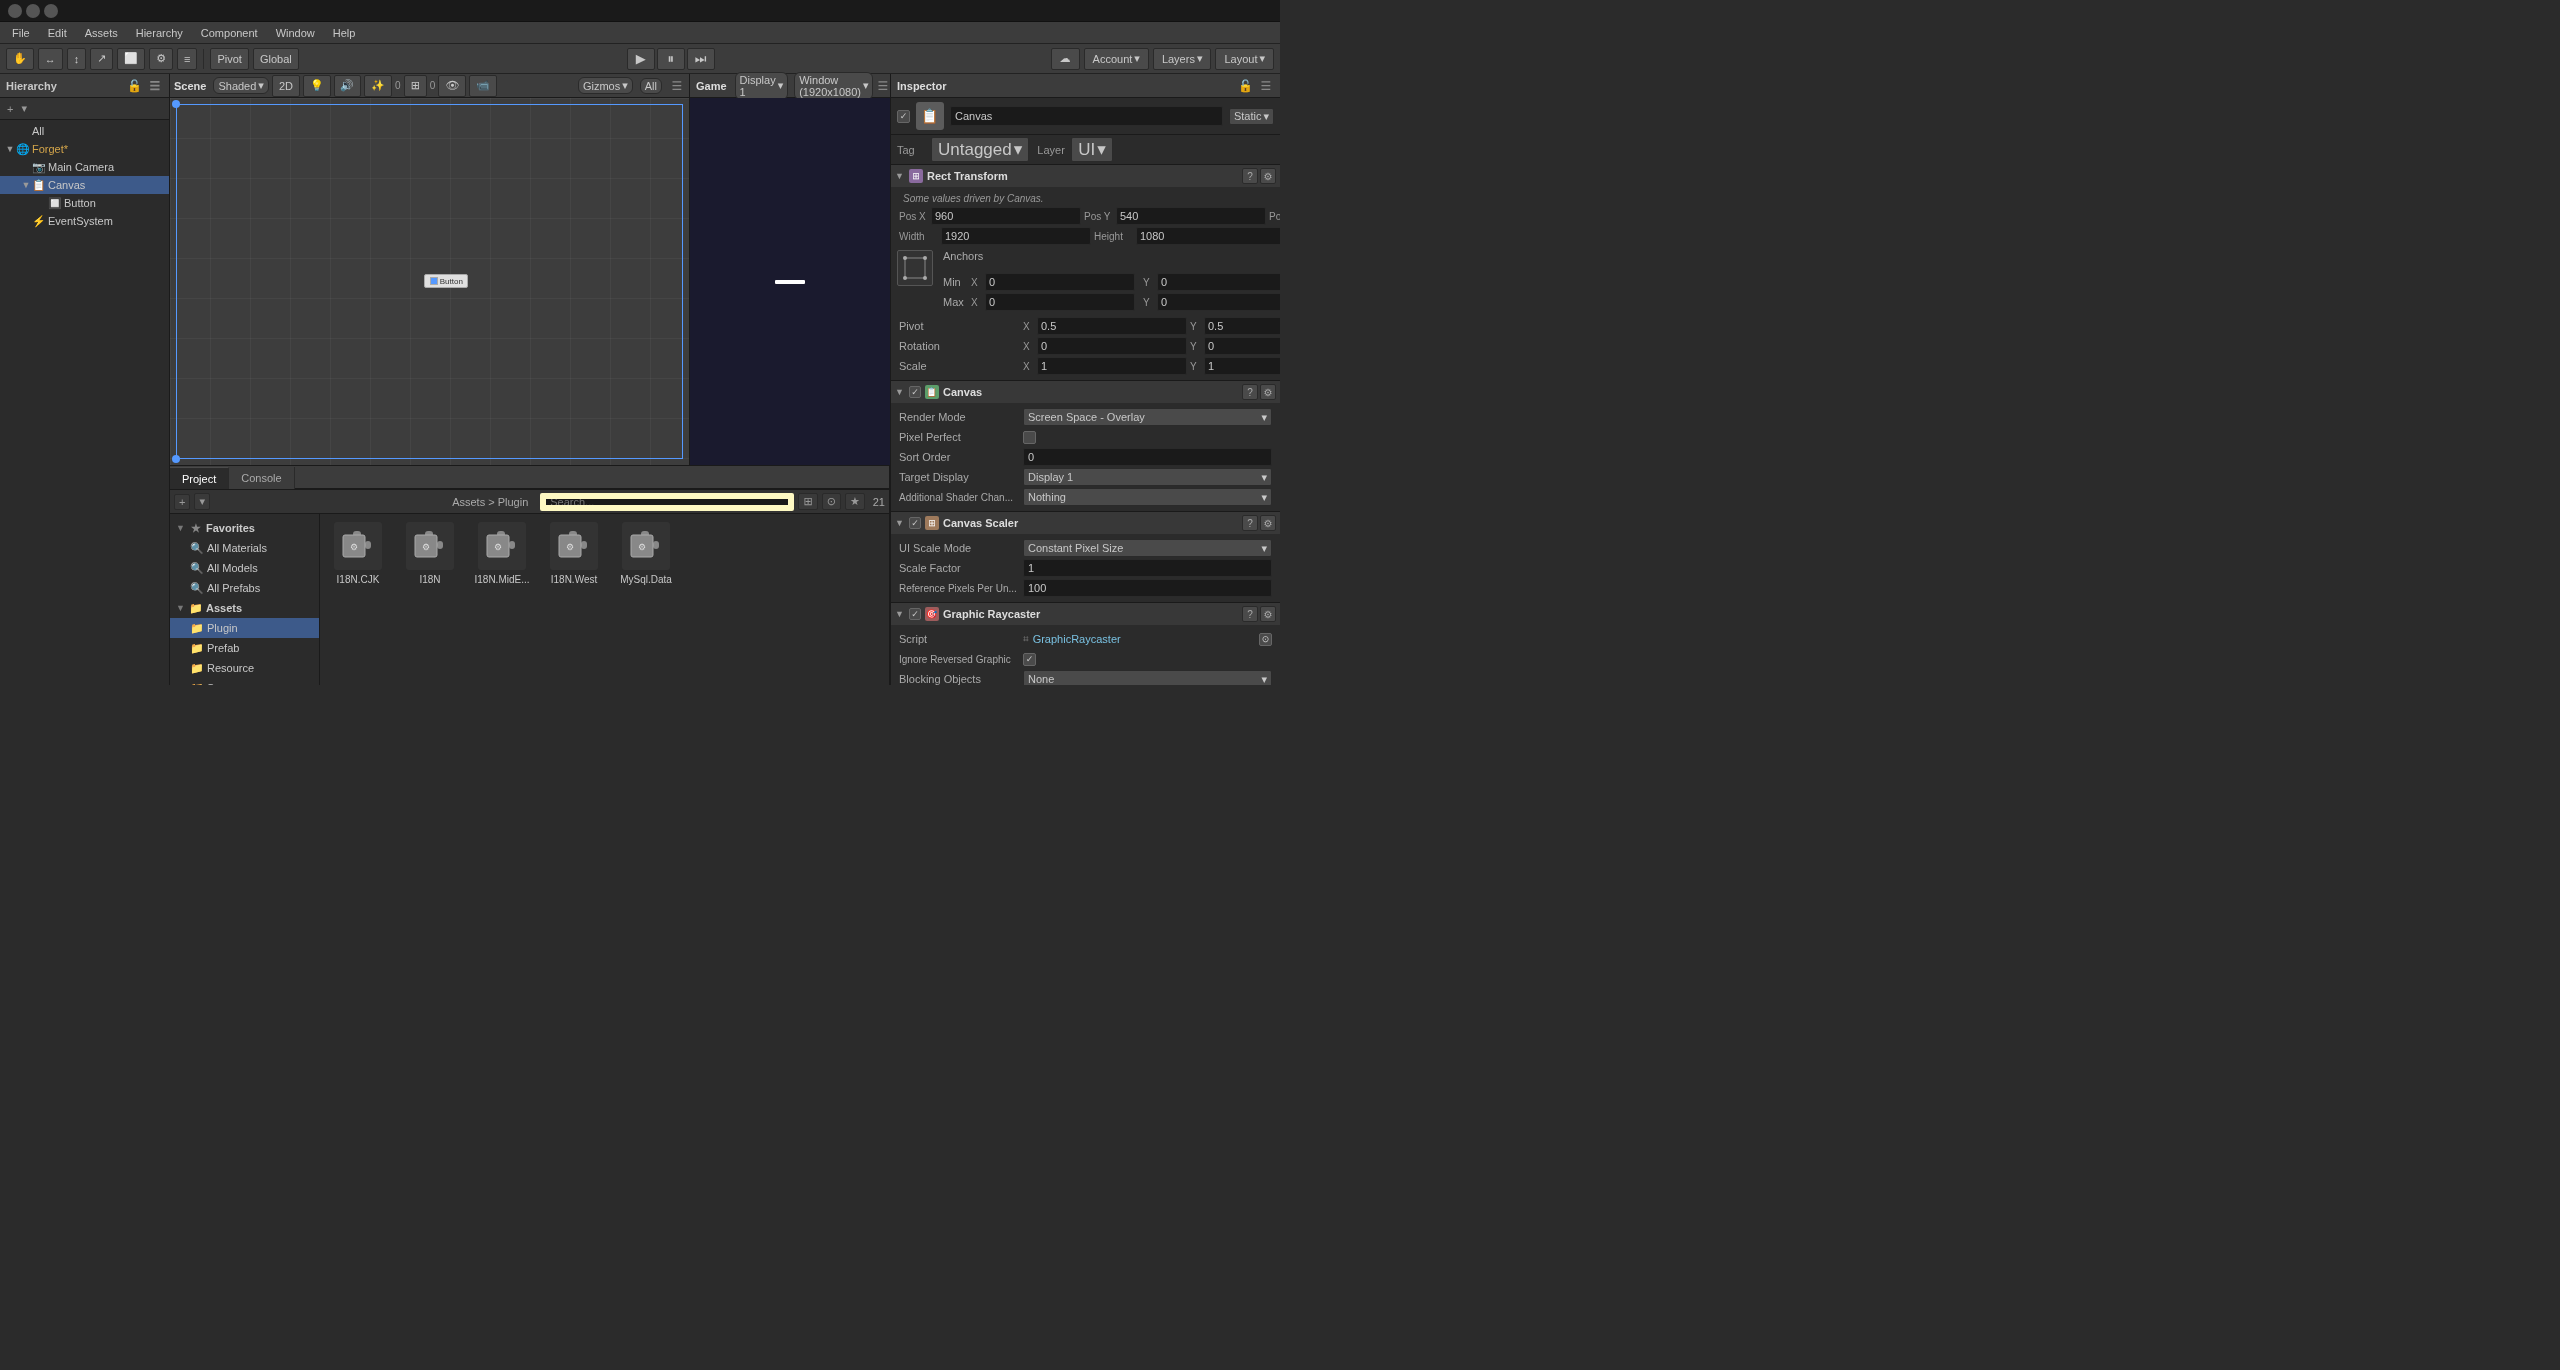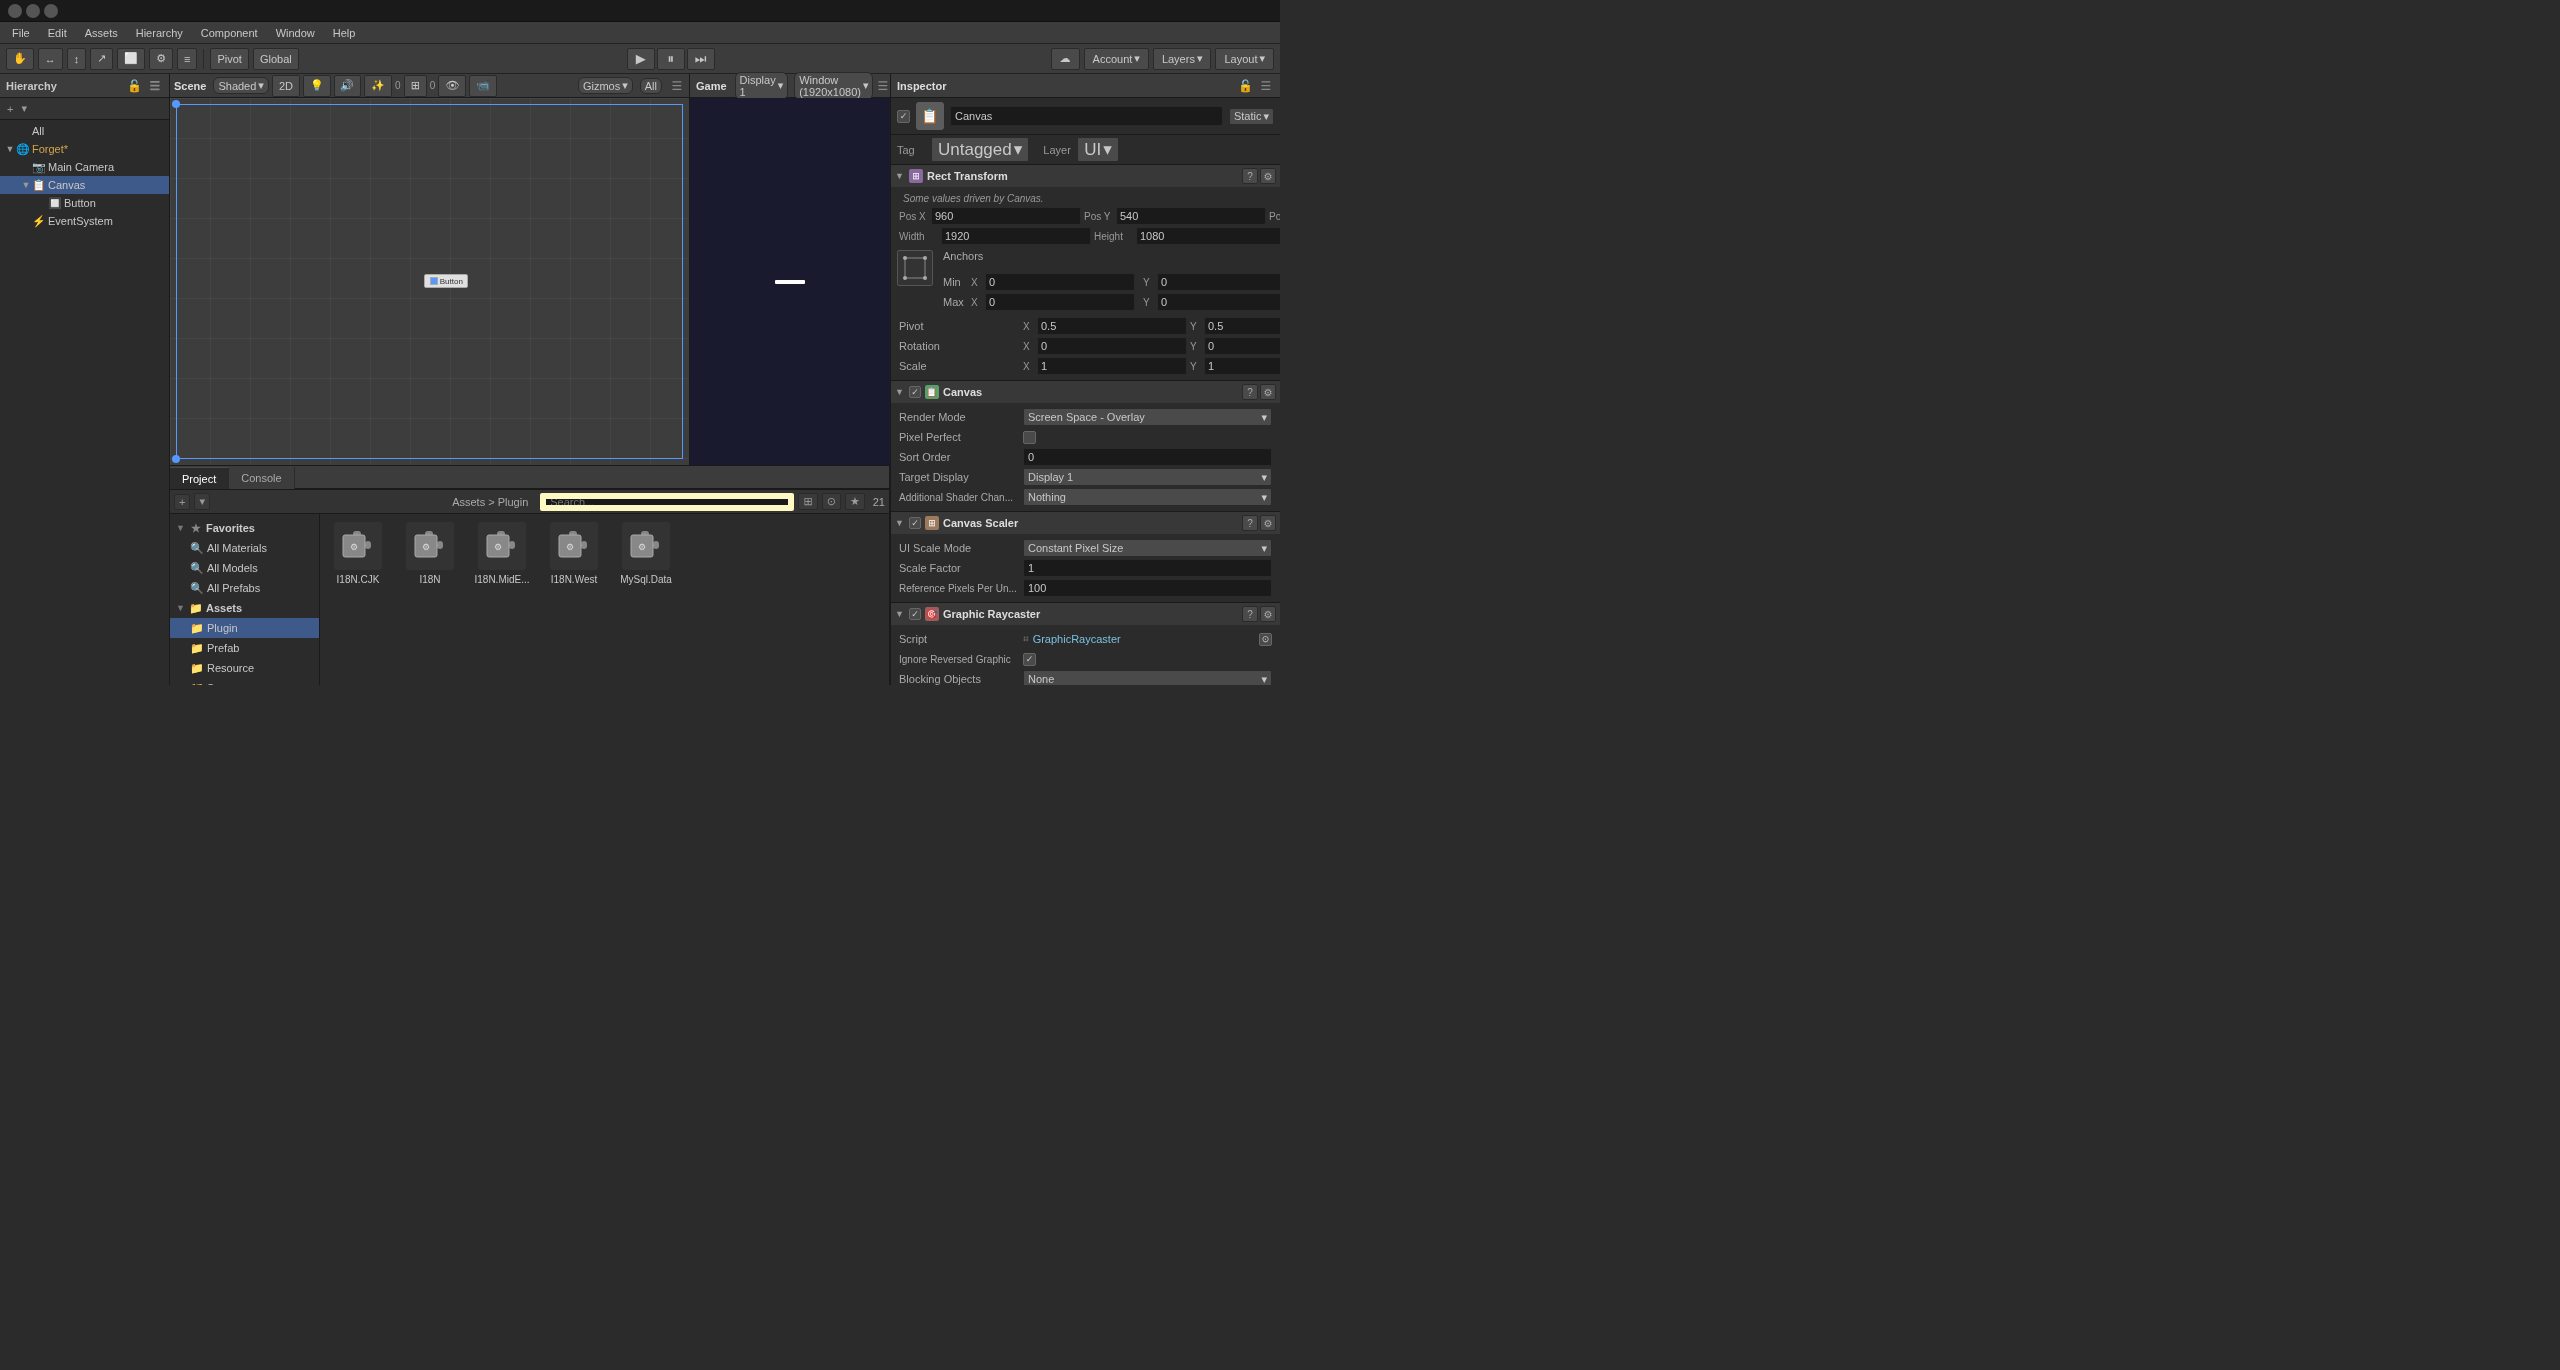--- a/index.html
+++ b/index.html
@@ -962,21 +962,21 @@
           <span>▾</span>
         </div>
       </div>
 
       <div class="tag-layer-row">
         <span class="tl-label">Tag</span>
         <div class="tl-dd">
           <span>Untagged</span>
           <span>▾</span>
         </div>
-        <span class="tl-label" style="margin-left:8px;">Layer</span>
+        <span class="tl-label" style="margin-left:2px;">Layer</span>
         <div class="tl-dd">
           <span>UI</span>
           <span>▾</span>
         </div>
       </div>
 
       <div class="comp-section">
         <div class="comp-header">
           <span class="comp-arrow">▼</span>
           <div class="comp-icon" style="background:#8a6a9e;">⊞</div>

